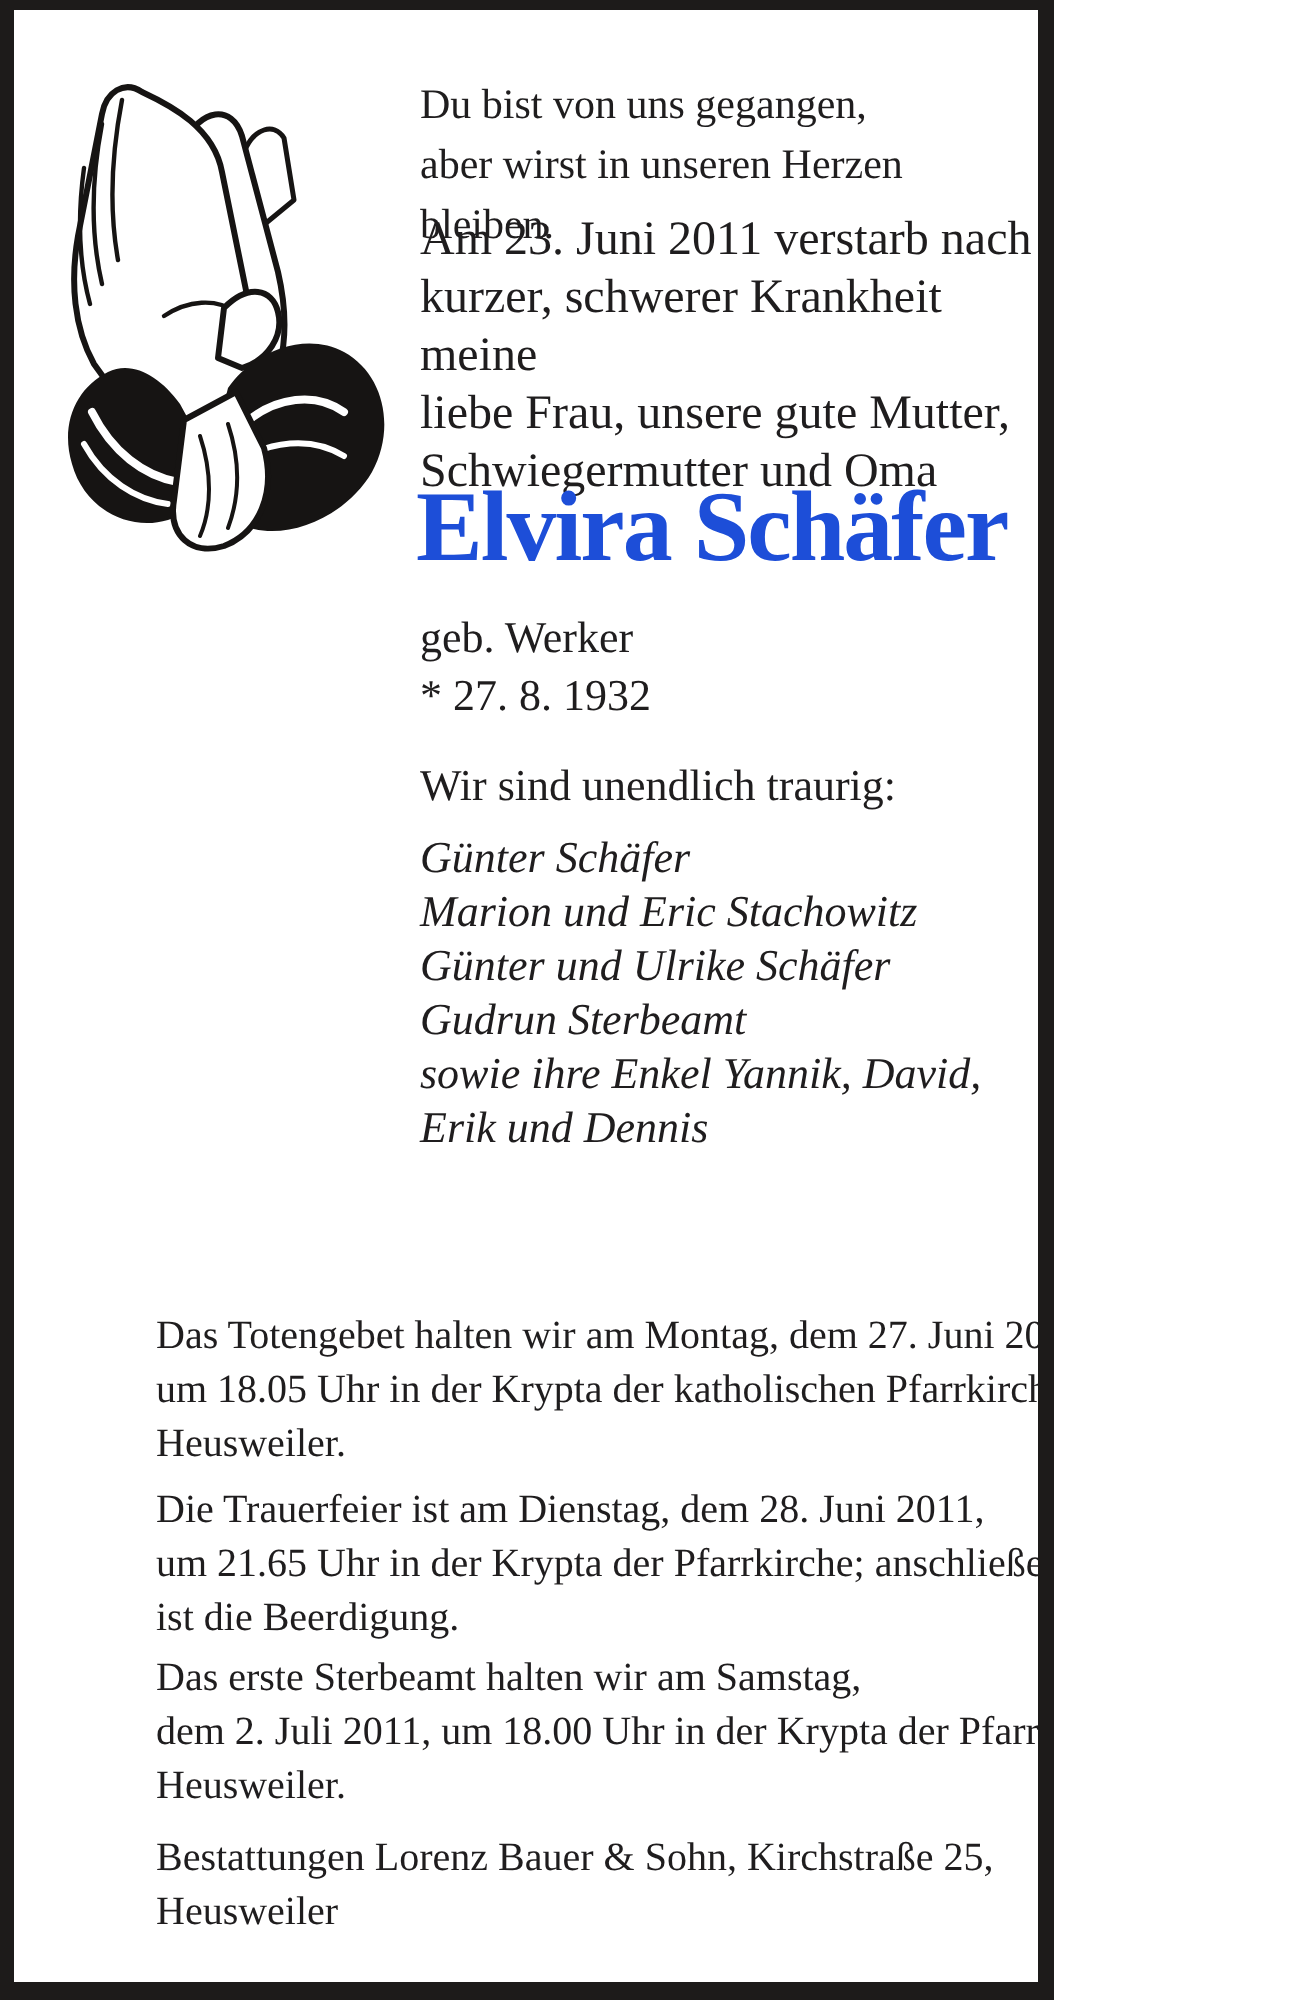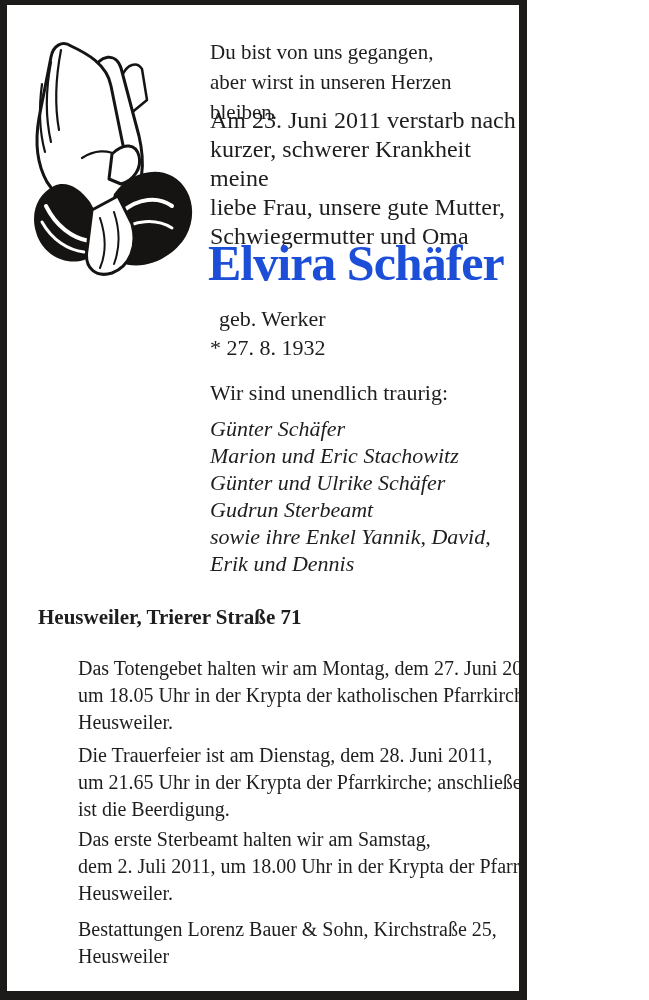--- a/index.html
+++ b/index.html
@@ -18,21 +18,21 @@
   .blk{position:absolute;white-space:pre-line;}
   .hands{position:absolute;left:18px;top:33px;width:170px;height:246px;}
   .hands svg{width:100%;height:100%;display:block;}
   .epigraph{left:203px;top:32px;font-size:21px;line-height:30px;}
   .intro{left:203px;top:101px;font-size:24px;line-height:29px;}
   .name{
     position:absolute;left:201px;top:233px;margin:0;
     font-size:50px;line-height:1;font-weight:bold;letter-spacing:-1px;
     color:#1d4ed8;
   }
-  .birth{left:203px;top:299px;font-size:22px;line-height:29px;text-align:right;}
+  .birth{left:203px;top:299px;font-size:22px;line-height:29px;}
   .grief{left:203px;top:374px;font-size:22px;line-height:28px;}
   .mourners{left:203px;top:410px;font-size:22px;line-height:27px;font-style:italic;}
   .address{left:31px;top:600px;font-size:21px;font-weight:bold;}
   .para{left:31px;font-size:20px;line-height:27px;width:595px;margin-left:40px;}
   .p1{top:650px;}
   .p2{top:737px;}
   .p3{top:821px;}
   .p4{top:911px;}
 </style>
 </head>
@@ -93,21 +93,20 @@
 
   <div class="blk grief">Wir sind unendlich traurig:</div>
 
   <div class="blk mourners">Günter Schäfer
 Marion und Eric Stachowitz
 Günter und Ulrike Schäfer
 Gudrun Sterbeamt
 sowie ihre Enkel Yannik, David,
 Erik und Dennis</div>
 
-  <div class="blk address">Heusweiler, Trierer Straße 71</div>
 
   <div class="blk para p1">Das Totengebet halten wir am Montag, dem 27. Juni 2011,
 um 18.05 Uhr in der Krypta der katholischen Pfarrkirche
 Heusweiler.</div>
 
   <div class="blk para p2">Die Trauerfeier ist am Dienstag, dem 28. Juni 2011,
 um 21.65 Uhr in der Krypta der Pfarrkirche; anschließend
 ist die Beerdigung.</div>
 
   <div class="blk para p3">Das erste Sterbeamt halten wir am Samstag,

